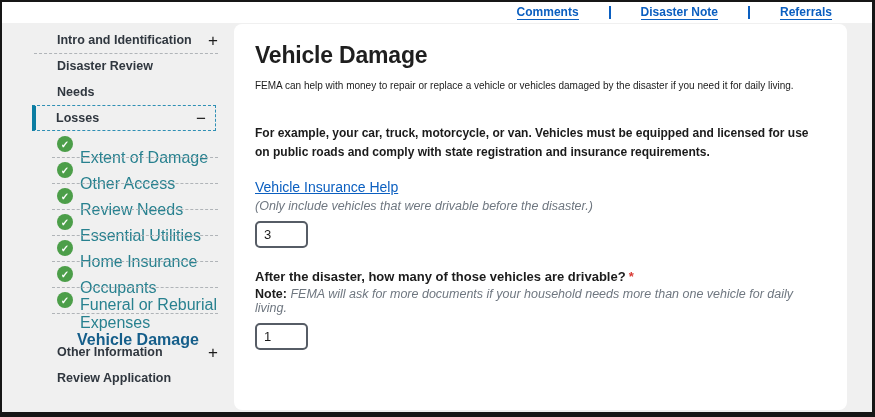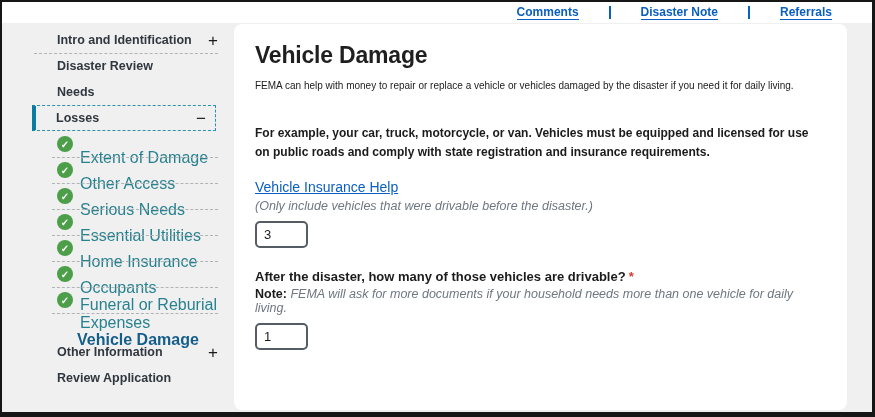--- a/index.html
+++ b/index.html
@@ -123,21 +123,21 @@
       <span class="lbl">Extent of Damage</span>
     </div>
 
     <div class="sub-row sep-after">
       <span class="check">✓</span>
       <span class="lbl">Other Access</span>
     </div>
 
     <div class="sub-row sep-after">
       <span class="check">✓</span>
-      <span class="lbl">Serious Needs</span>
+      <span class="lbl">Review Needs</span>
     </div>
 
     <div class="sub-row sep-after">
       <span class="check">✓</span>
       <span class="lbl">Essential Utilities</span>
     </div>
 
     <div class="sub-row sep-after">
       <span class="check">✓</span>
       <span class="lbl">Home Insurance</span>

